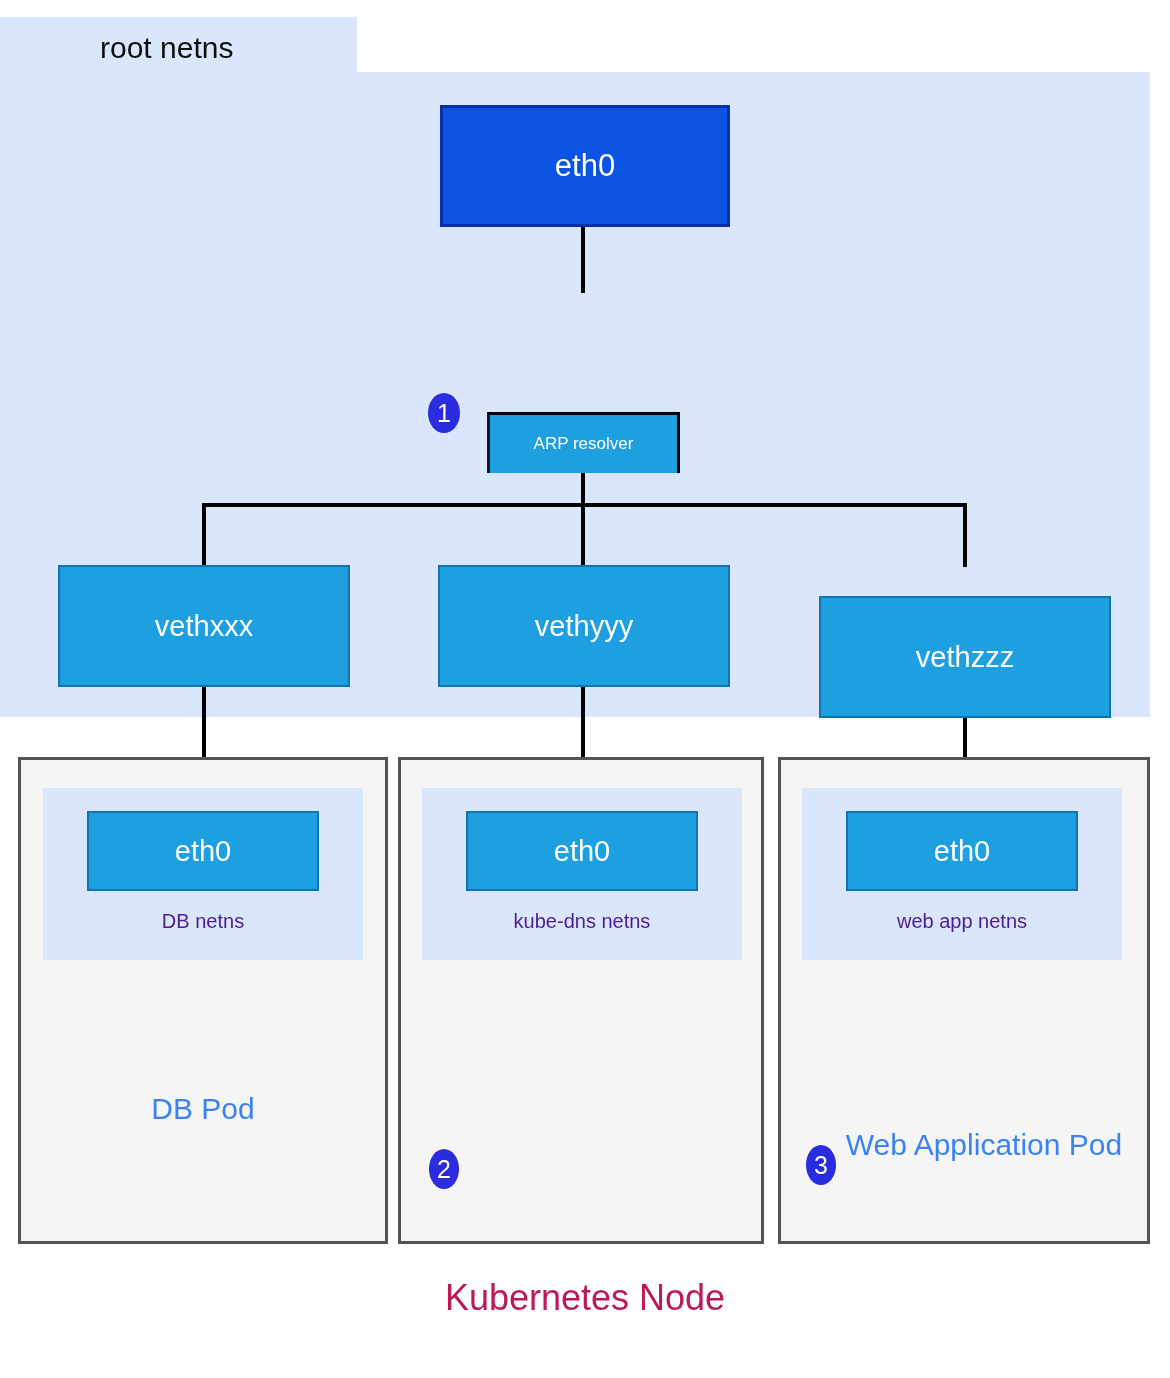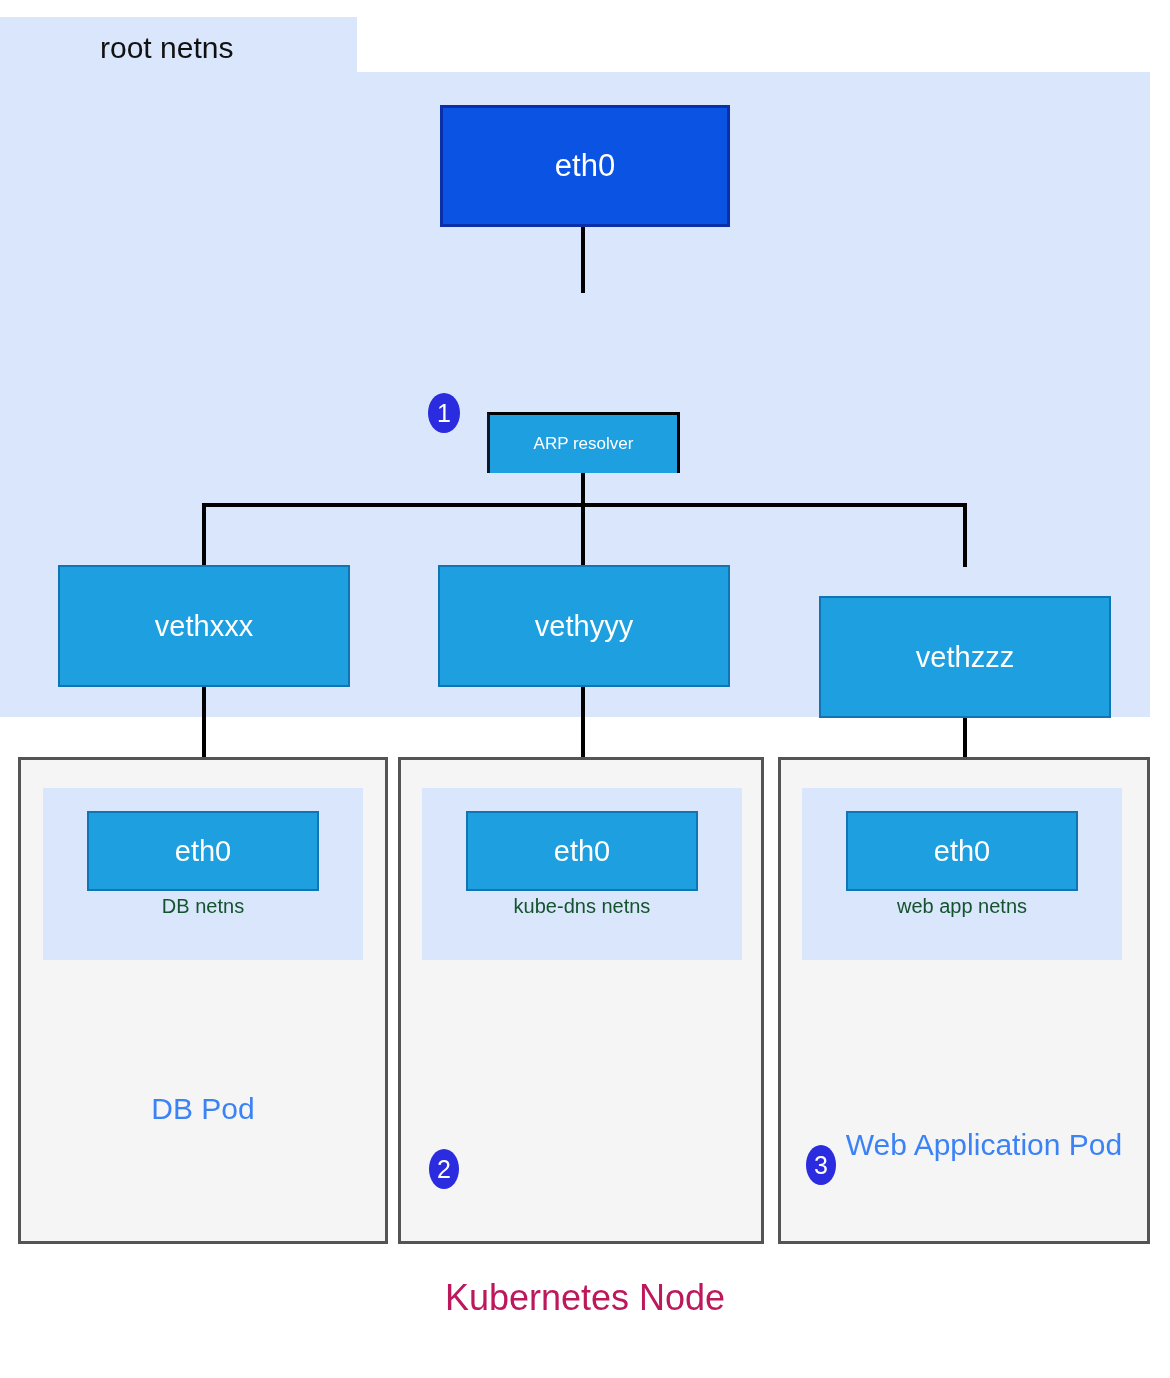--- a/index.html
+++ b/index.html
@@ -41,21 +41,21 @@
 
   .podns{position:absolute;background:#d9e6fb;box-sizing:border-box;
          display:flex;flex-direction:column;align-items:center;}
   .podns-db{left:43px;top:788px;width:320px;height:172px;}
   .podns-dns{left:422px;top:788px;width:320px;height:172px;}
   .podns-web{left:802px;top:788px;width:320px;height:172px;}
 
   .node-pod-eth0{margin-top:23px;width:232px;height:80px;background:#1d9fe0;
         border:2px solid #1175b5;box-sizing:border-box;display:flex;align-items:center;
         justify-content:center;color:#fff;font-size:29px;}
-  .podns-label{margin-top:4px;font-size:20px;color:#14532d;}
+  .podns-label{margin-top:19px;font-size:20px;color:#4c1d95;}
 
   .pod-title{position:absolute;font-size:30px;color:#3b82f6;text-align:center;white-space:nowrap;}
   .pod-title-db{left:18px;top:1092px;width:370px;}
   .pod-title-dns{left:398px;top:1092px;width:366px;}
   .pod-title-web{left:778px;top:1128px;width:372px;padding-left:20px;}
 
   
   .badge{position:absolute;background:#2b2be0;color:#fff;border-radius:50%;
          display:flex;align-items:center;justify-content:center;font-size:25px;}
   .badge-1{left:428px;top:393px;width:32px;height:40px;}

